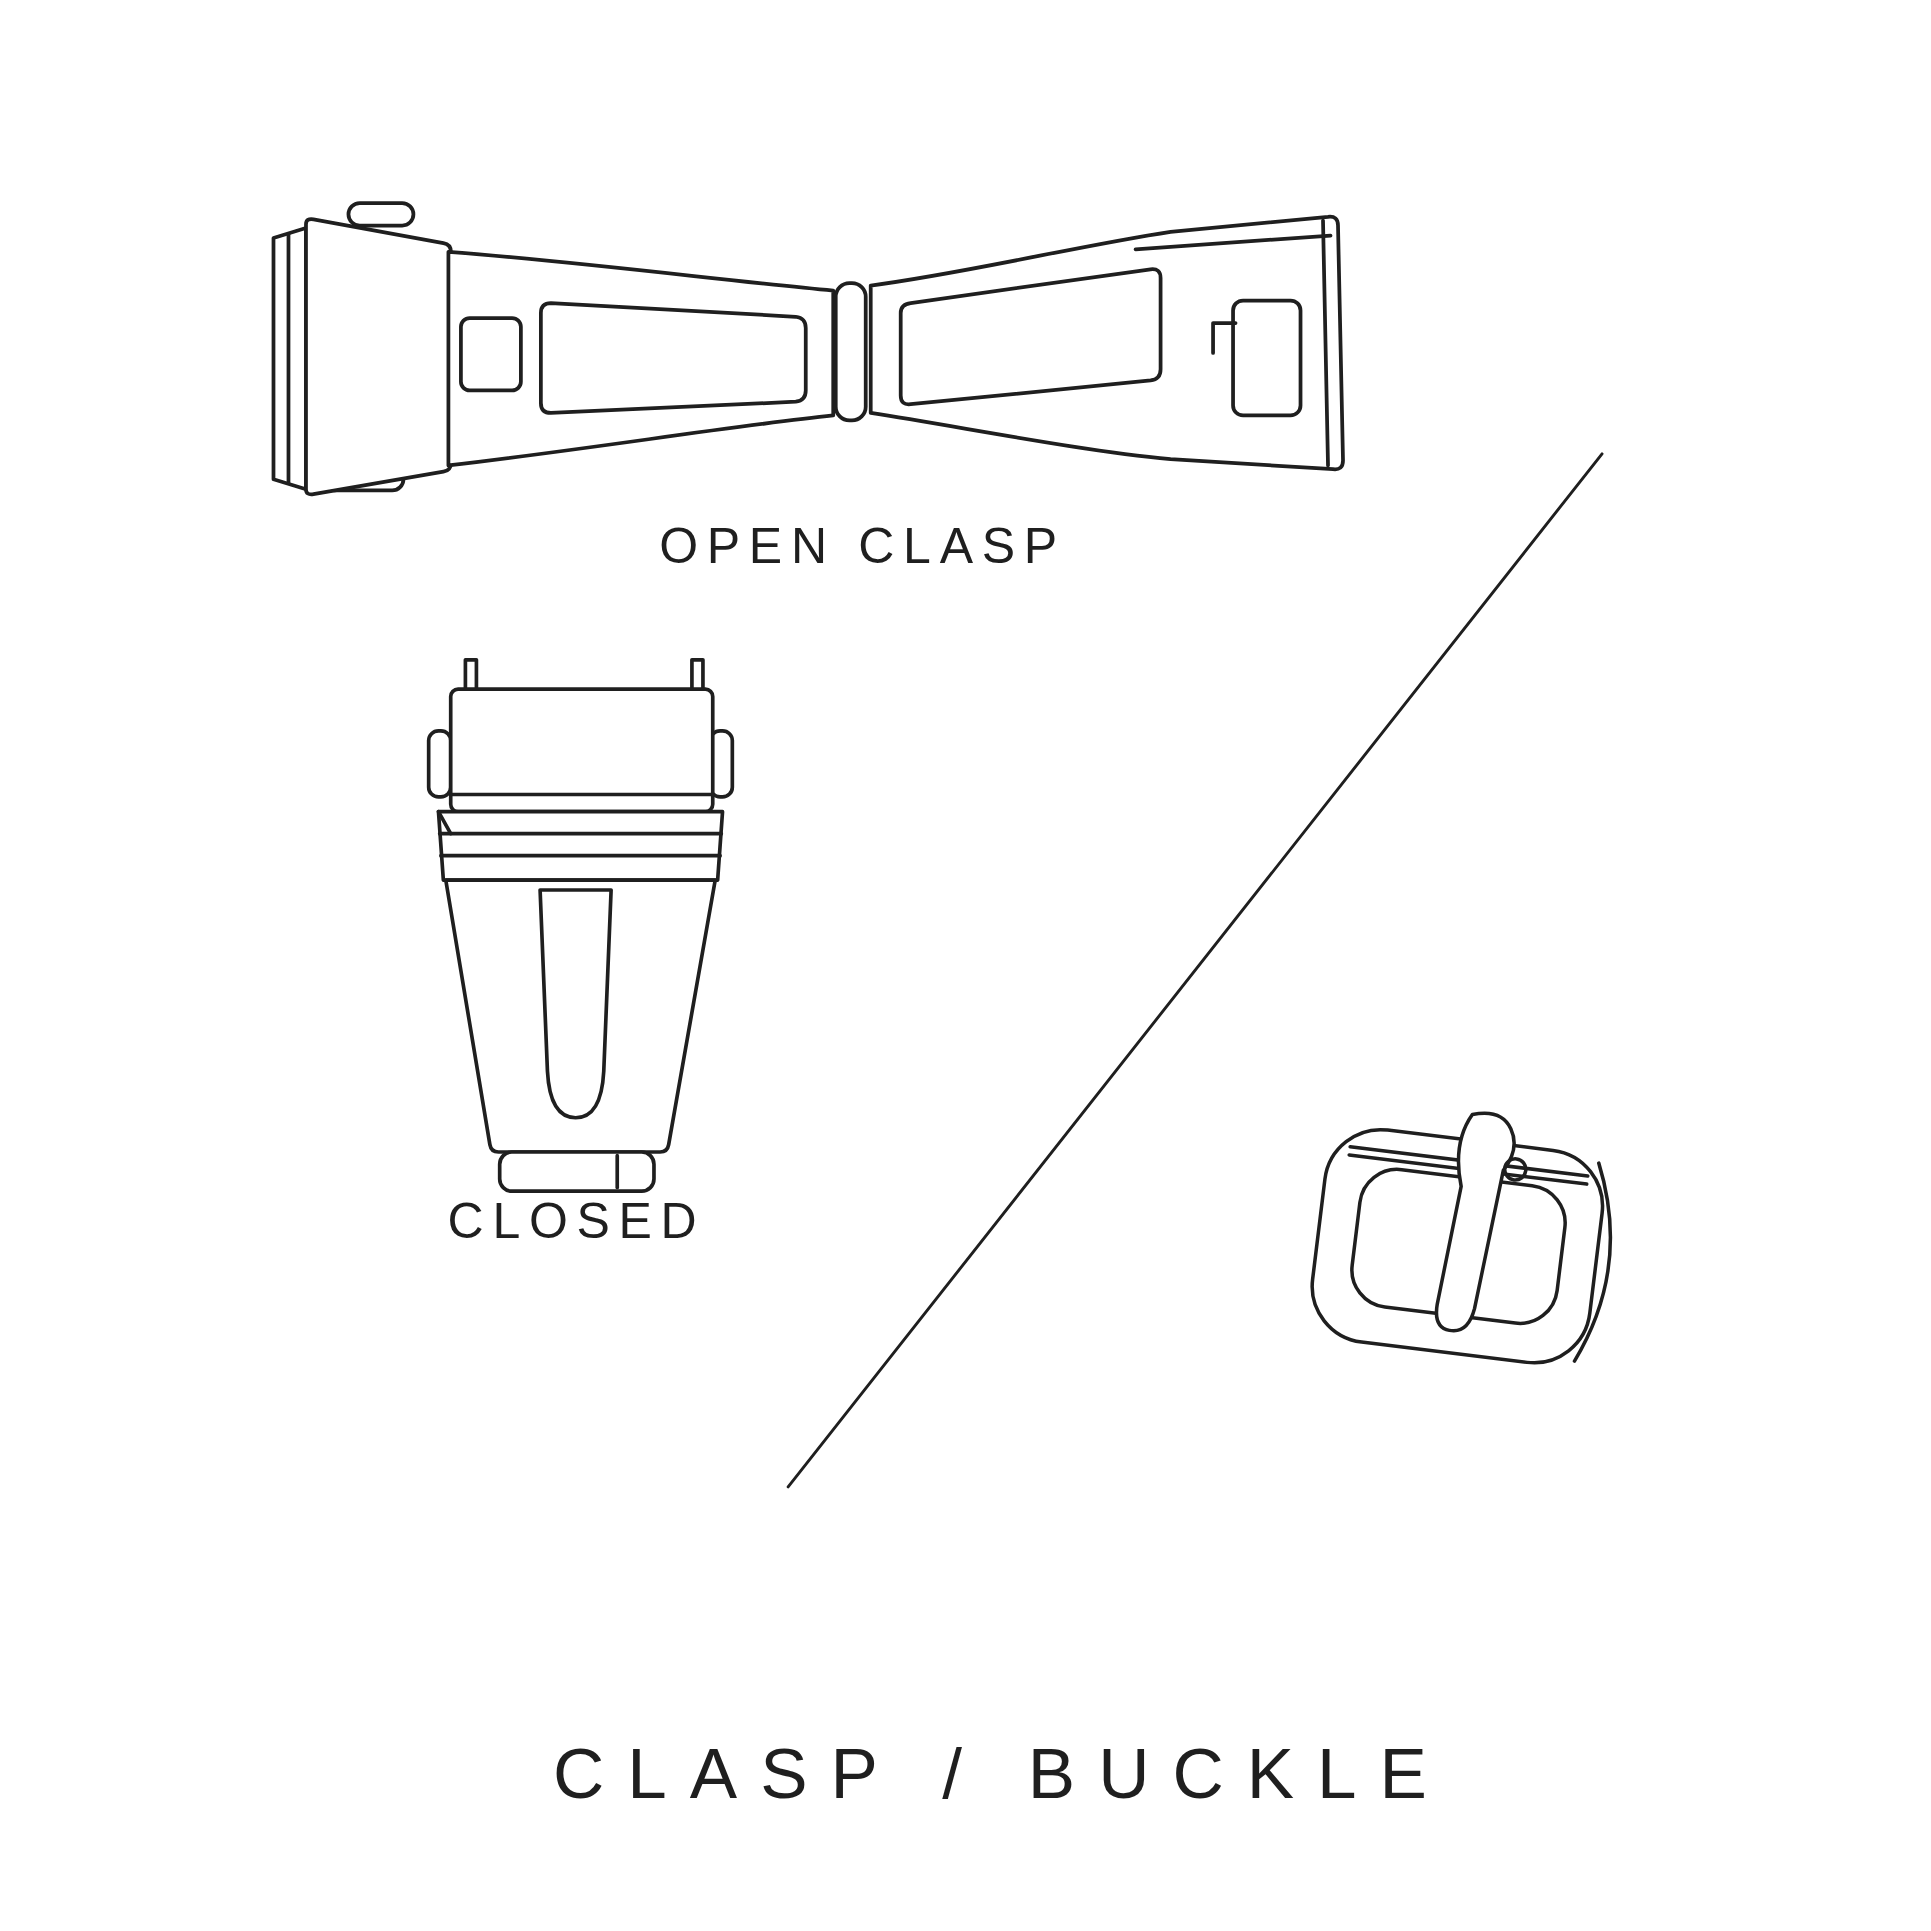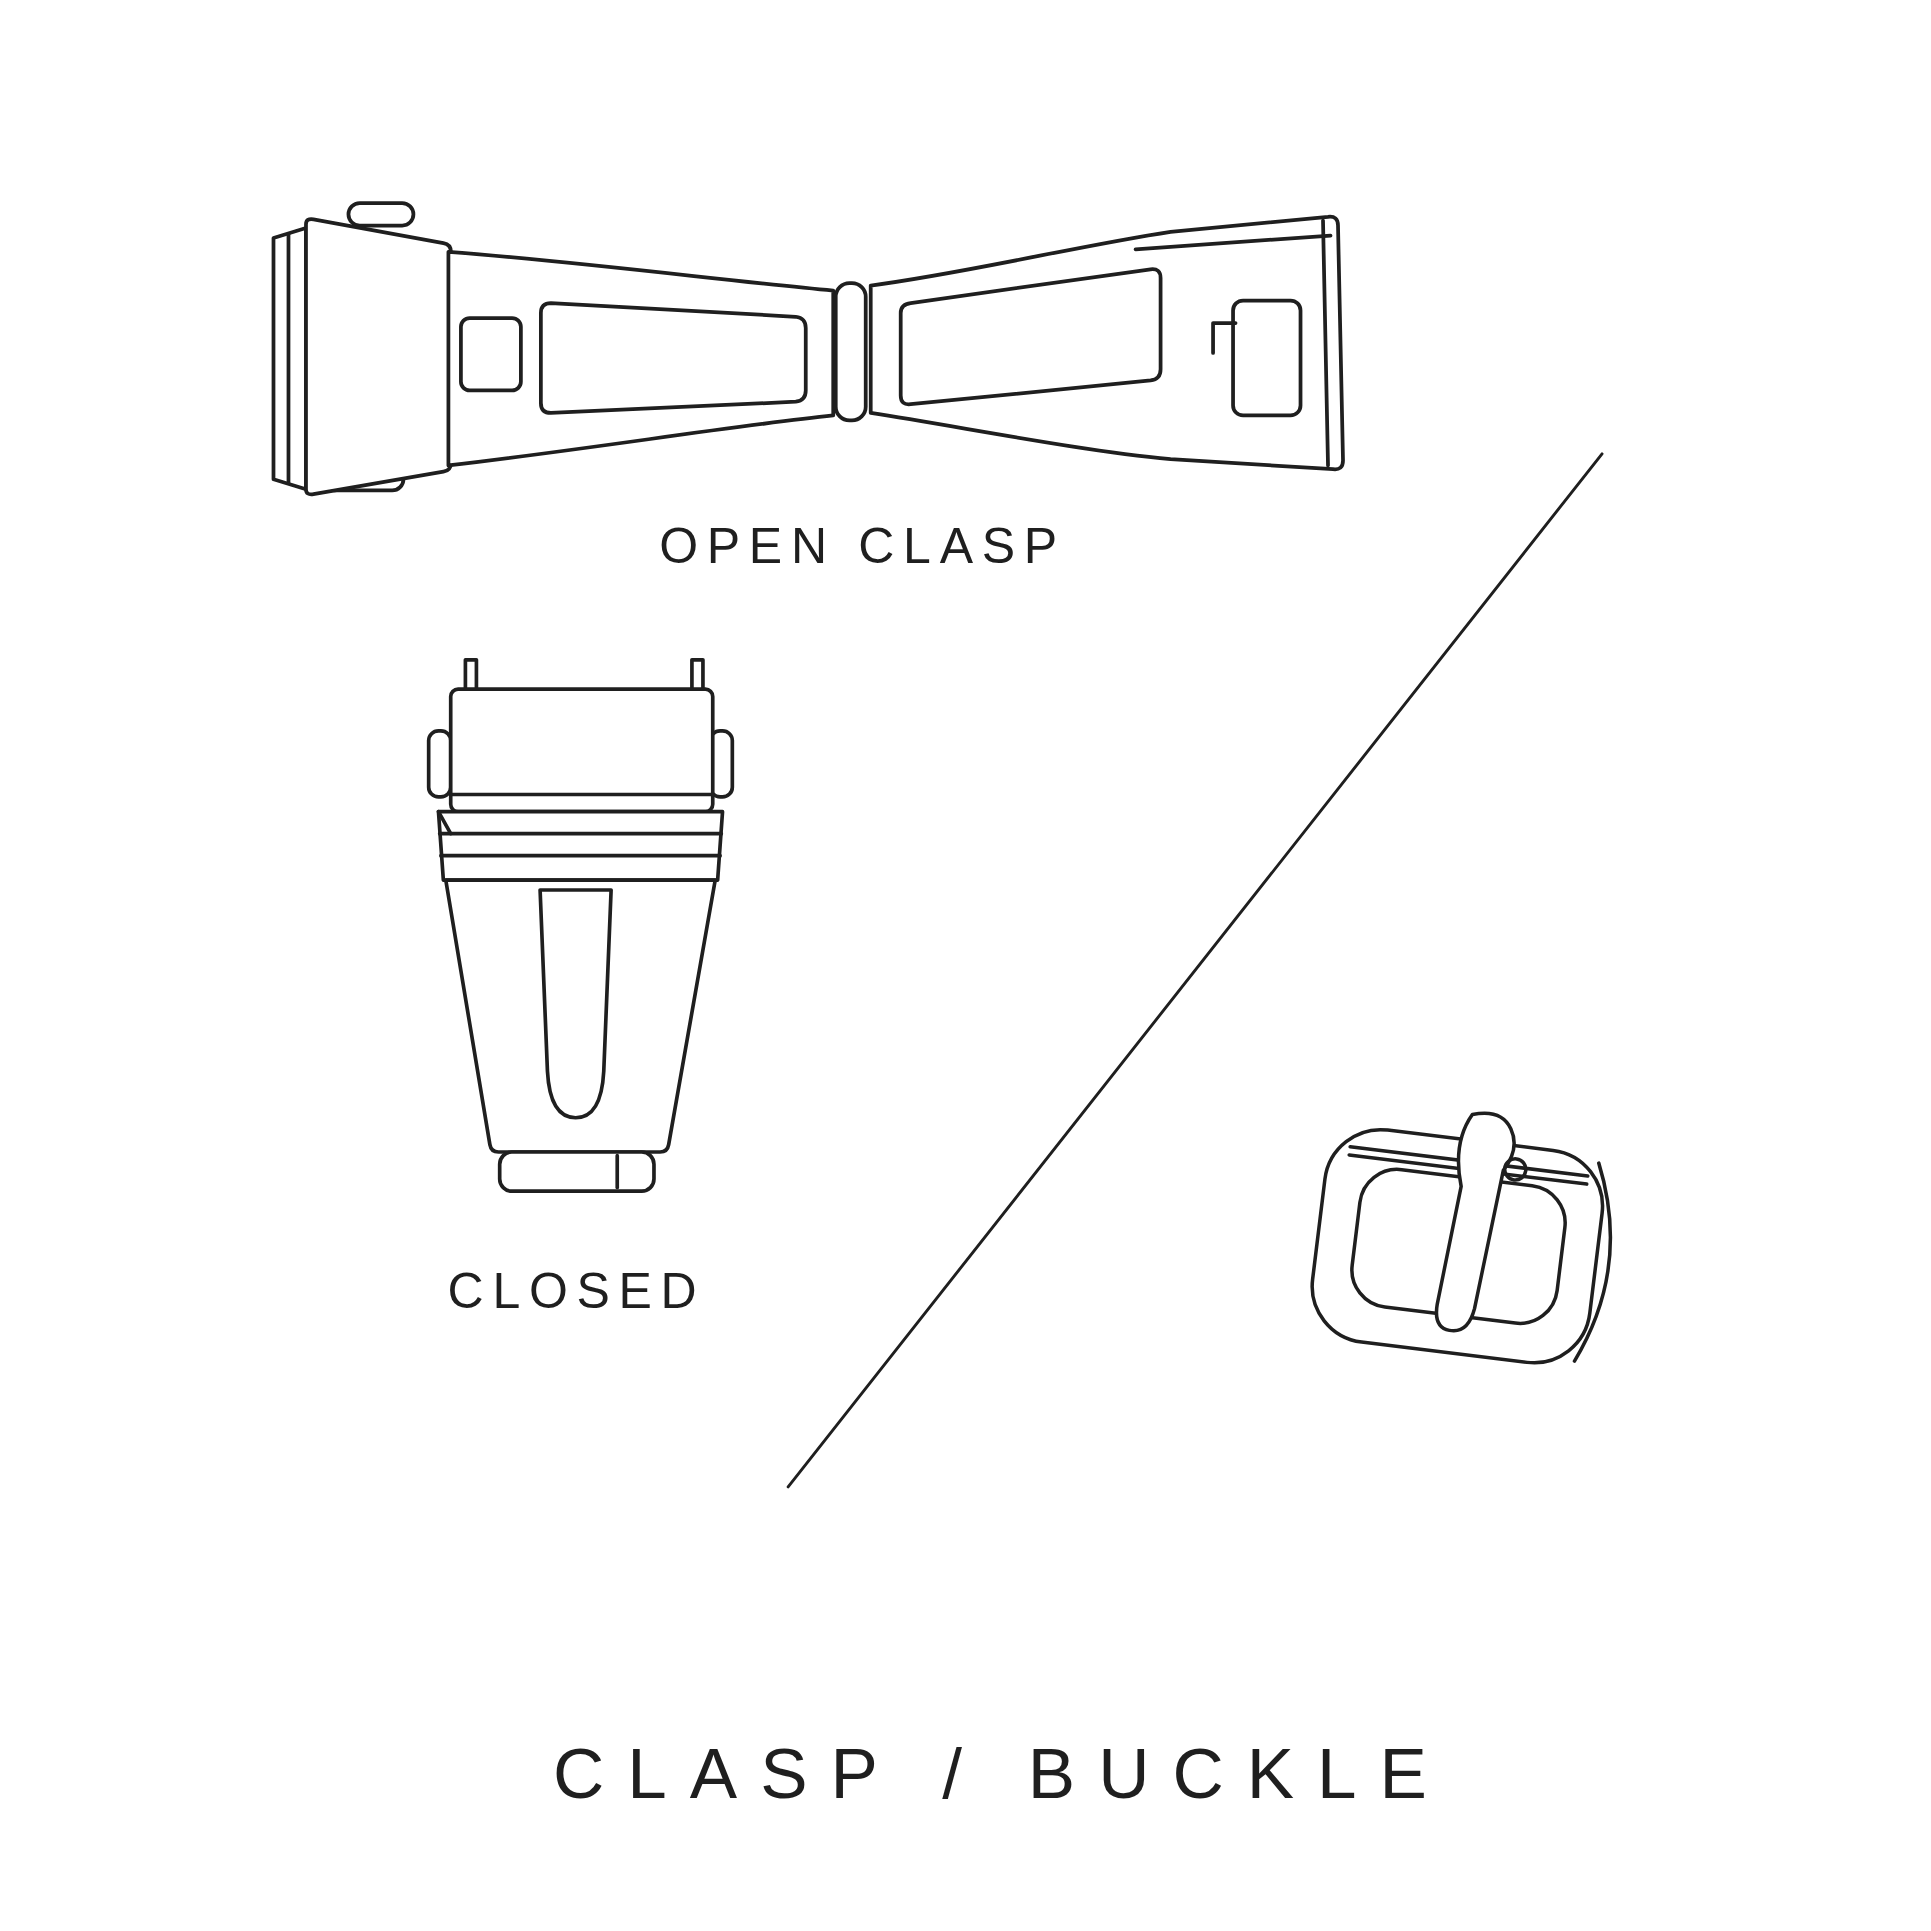--- a/index.html
+++ b/index.html
@@ -83,21 +83,21 @@
     <g>
       <path d="M20,188 L240,188 L202,404 Q201,410 195,410 L63,410 Q57,410 56,404 Z" class="ln"></path>
       <path d="M97,196 L155,196 L149,344 Q147,382 126,382 Q105,382 103,344 Z" class="ln"></path>
     </g>
     <g>
       <rect x="64" y="410" width="126" height="32" rx="10" class="ln"></rect>
       <line x1="160" y1="413" x2="160" y2="439" class="lnn"></line>
     </g>
   </svg>
 
-  <div class="abs caption" style="left:251px; top:1262px; width:579px;">CLOSED</div>
+  <div class="abs caption" style="left:251px; top:1192px; width:579px;">CLOSED</div>
 
   <svg class="abs" style="left:1246px; top:1091px;" width="400" height="352" viewBox="0 0 340 300">
     <g transform="rotate(7 170 150)">
       <g>
         <path d="M258,50 Q296,135 258,220" class="lnn"></path>
         <rect x="28" y="44" width="238" height="182" rx="48" class="ln"></rect>
         <rect x="60" y="76" width="176" height="118" rx="32" class="ln"></rect>
       </g>
       <g>
         <line x1="46" y1="62" x2="250" y2="62" class="lnn"></line>

